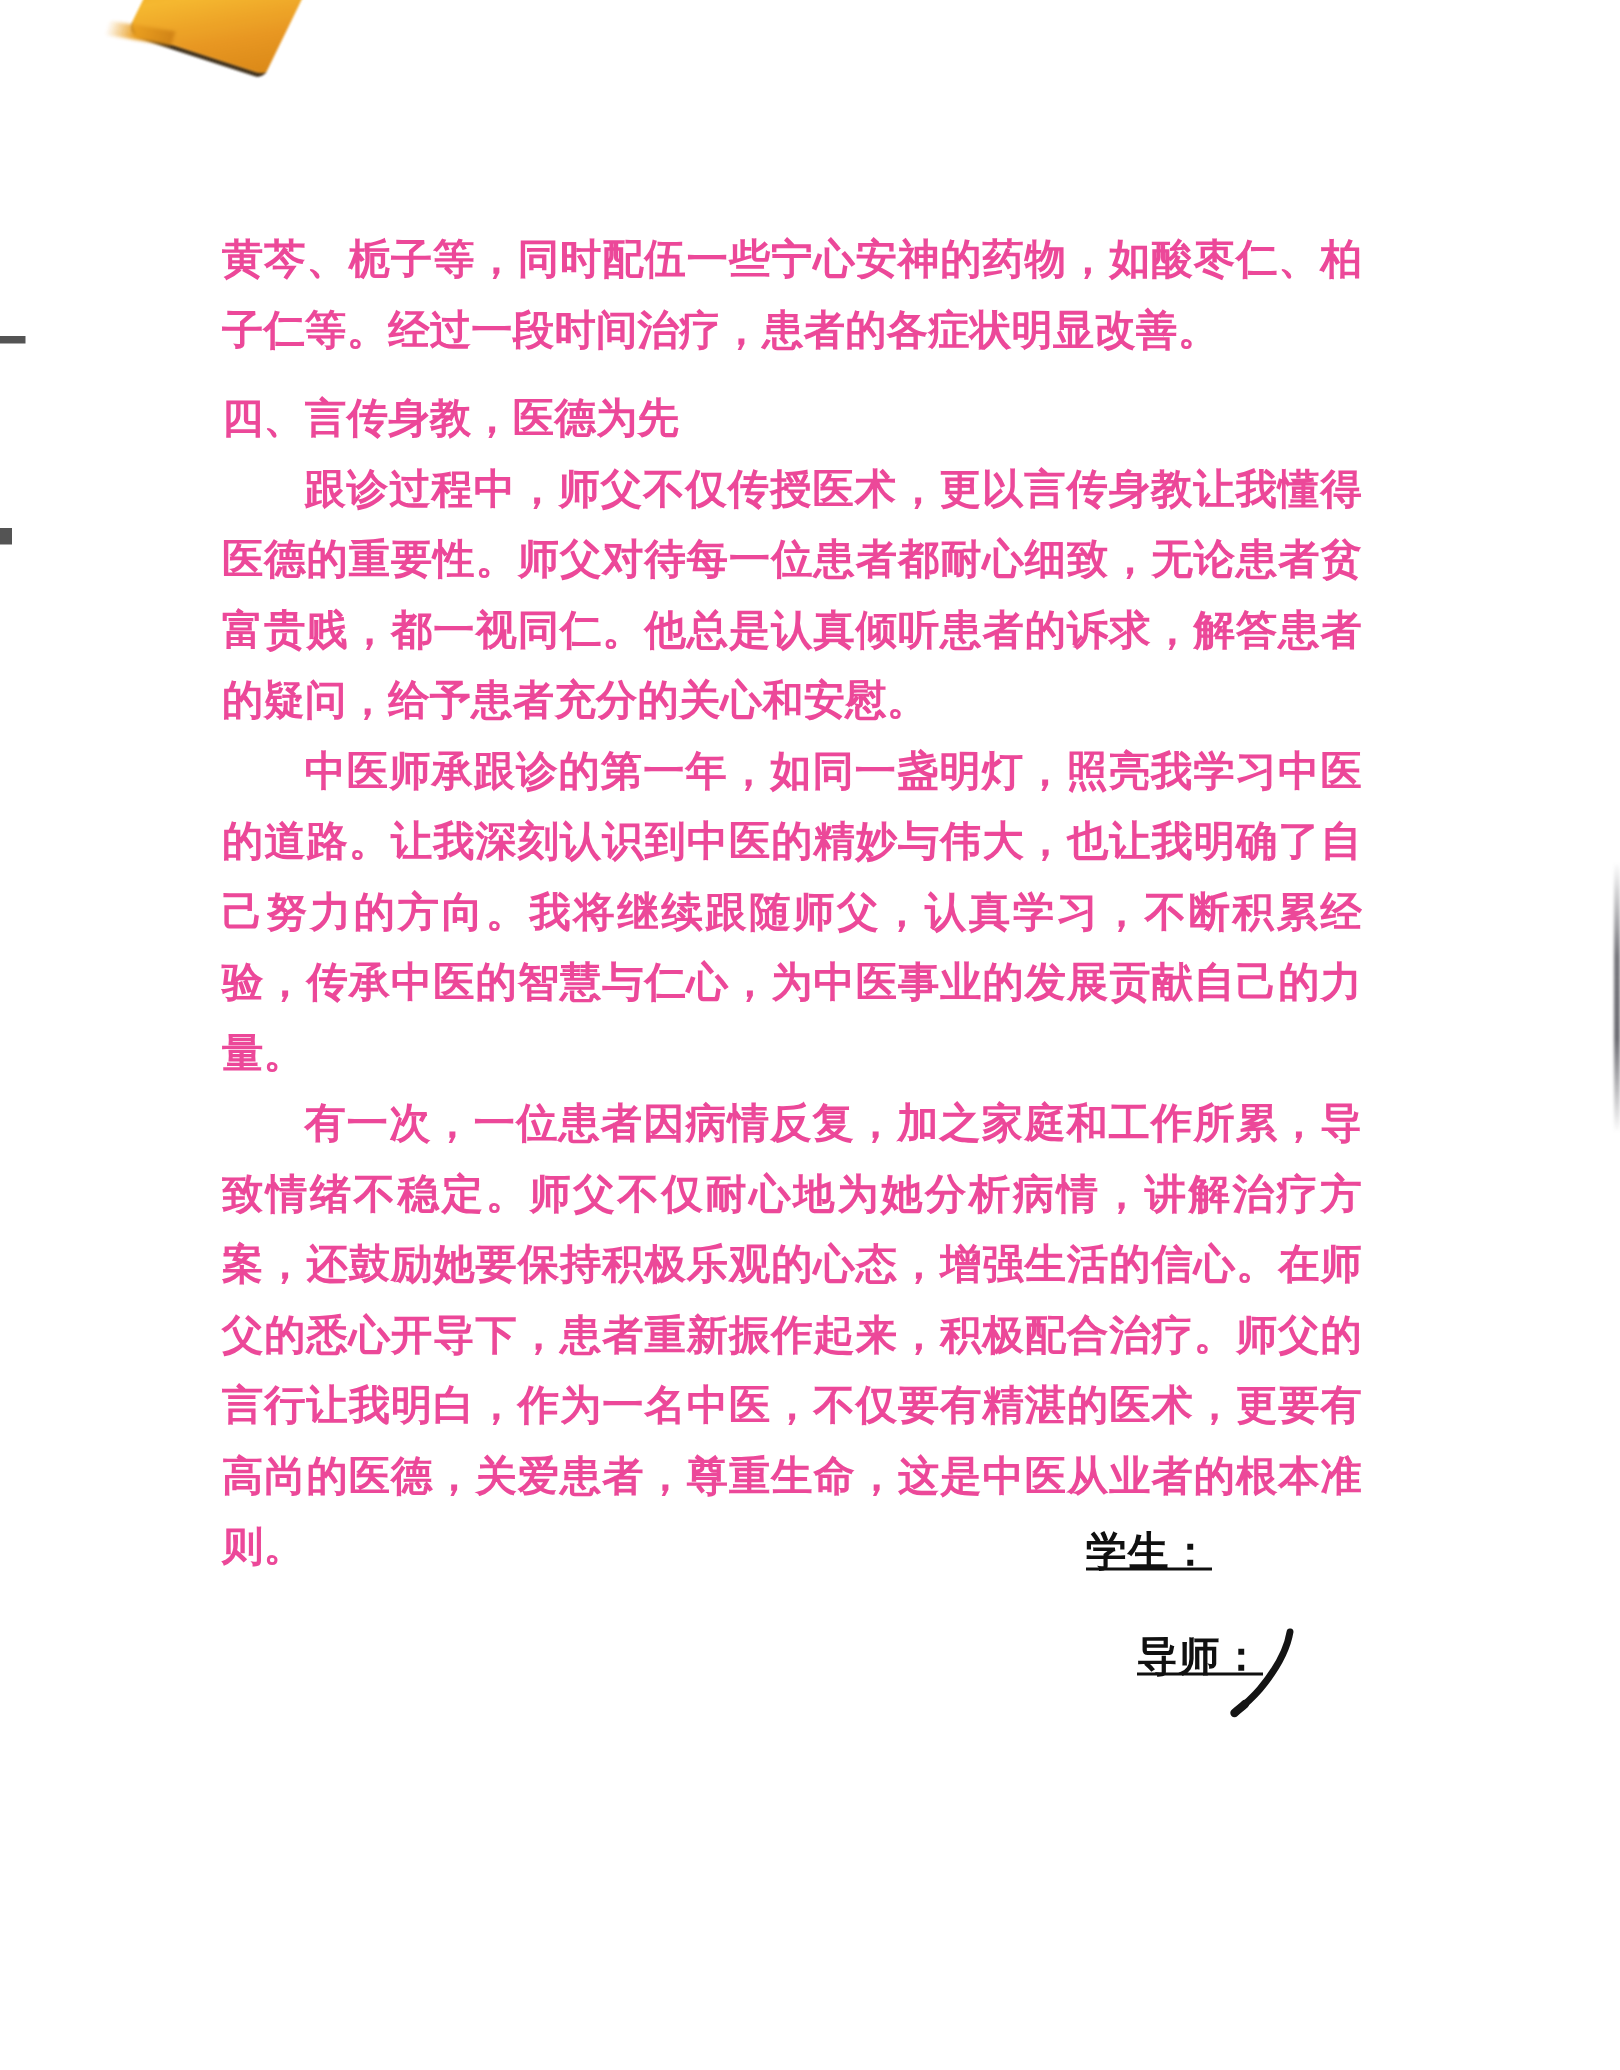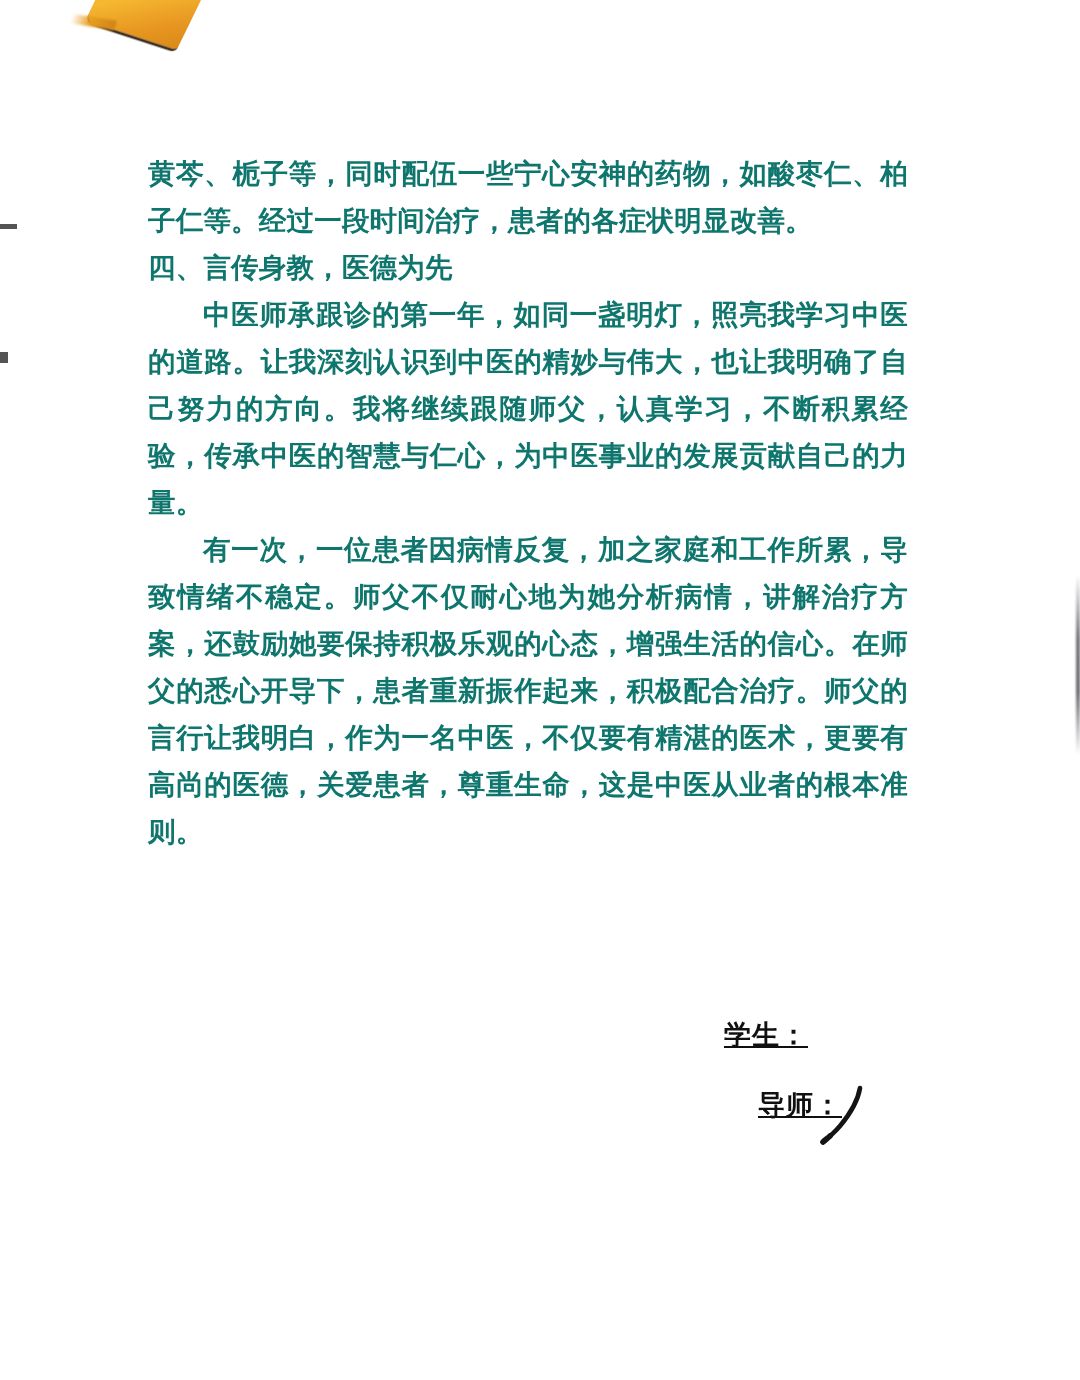--- a/index.html
+++ b/index.html
@@ -68,30 +68,30 @@
   
   .doc-body {
     position: absolute;
     left: 148px;
     top: 150px;
     width: 760px;
   }
   .para, .heading {
     font-size: 27.5px;
     line-height: 47px;
-    color: #0f766e;
+    color: #ec4899;
     font-weight: 700;
     text-align: justify;
     text-justify: inter-character;
     letter-spacing: 0.2px;
     margin: 0;
     -webkit-font-smoothing: none;
   }
   .para.indent { text-indent: 2em; }
-  .heading { text-indent: 0; }
+  .heading { text-indent: 0; margin-top: 12px; }
   .para.last-line-left { text-align-last: left; }
 
   
   .signature-block {
     position: absolute;
     left: 724px;
     top: 1018px;
     width: 240px;
   }
   .sig-line {
@@ -125,20 +125,21 @@
   <div class="edge-speck s2"></div>
   <div class="right-edge-line"></div>
 
   <div class="doc-body">
 
     <p class="para last-line-left">黄芩、栀子等，同时配伍一些宁心安神的药物，如酸枣仁、柏子仁等。经过一段时间治疗，患者的各症状明显改善。</p>
 
 
     <p class="heading">四、言传身教，医德为先</p>
 
+    <p class="para indent last-line-left">跟诊过程中，师父不仅传授医术，更以言传身教让我懂得医德的重要性。师父对待每一位患者都耐心细致，无论患者贫富贵贱，都一视同仁。他总是认真倾听患者的诉求，解答患者的疑问，给予患者充分的关心和安慰。</p>
 
     <p class="para indent last-line-left">中医师承跟诊的第一年，如同一盏明灯，照亮我学习中医的道路。让我深刻认识到中医的精妙与伟大，也让我明确了自己努力的方向。我将继续跟随师父，认真学习，不断积累经验，传承中医的智慧与仁心，为中医事业的发展贡献自己的力量。</p>
 
     <p class="para indent last-line-left">有一次，一位患者因病情反复，加之家庭和工作所累，导致情绪不稳定。师父不仅耐心地为她分析病情，讲解治疗方案，还鼓励她要保持积极乐观的心态，增强生活的信心。在师父的悉心开导下，患者重新振作起来，积极配合治疗。师父的言行让我明白，作为一名中医，不仅要有精湛的医术，更要有高尚的医德，关爱患者，尊重生命，这是中医从业者的根本准则。</p>
 
   </div>
 
   <div class="signature-block">
     <div class="sig-line student">学生：</div>
     <div class="sig-line mentor">

